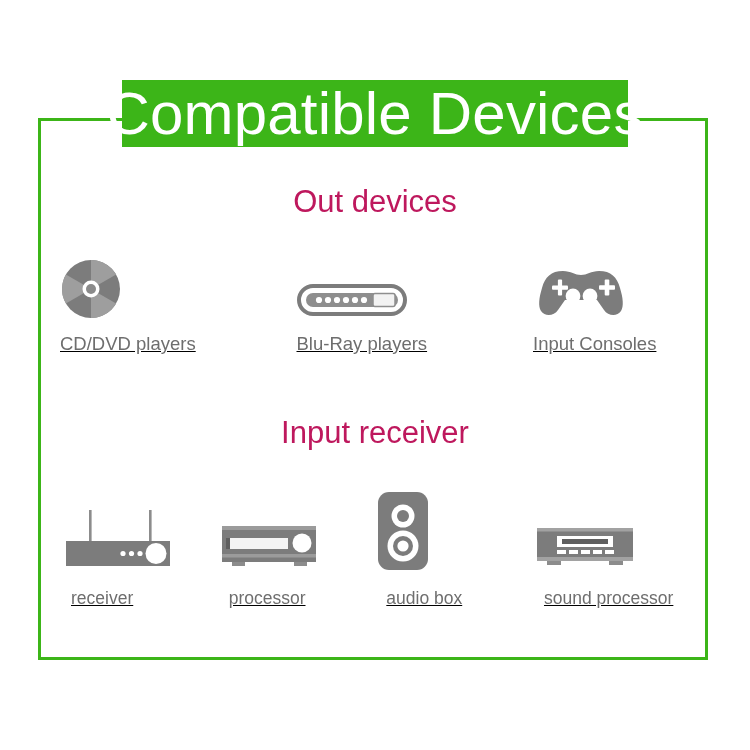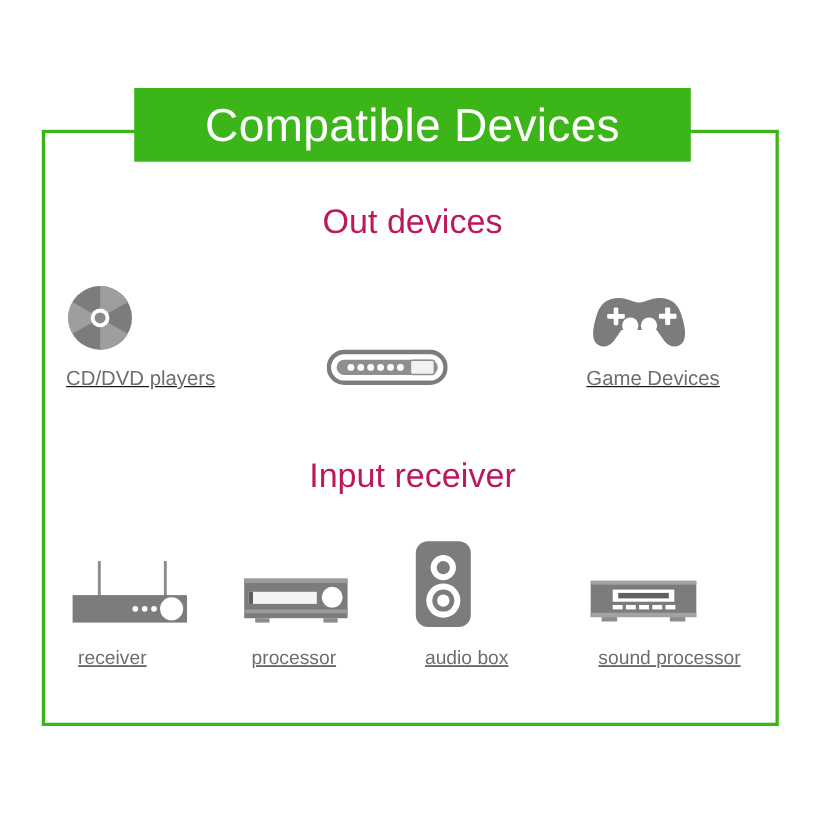--- a/index.html
+++ b/index.html
@@ -44,21 +44,21 @@
     width: 506px;
     height: 67px;
     background: #3cb518;
     display: flex;
     align-items: center;
     justify-content: center;
     z-index: 5;
   }
   .banner-title {
     color: #ffffff;
-    font-size: 42px;
+    font-size: 60px;
     line-height: 44px;
     letter-spacing: 0.2px;
     white-space: nowrap;
     font-weight: 400;
   }
 
   
   .section-heading {
     position: absolute;
     width: 750px;
@@ -147,36 +147,37 @@
           <rect x="9" y="13" width="92" height="14" rx="7" fill="#8e8e8e"></rect>
           <circle cx="22" cy="20" r="3.1" fill="#ffffff"></circle>
           <circle cx="31" cy="20" r="3.1" fill="#ffffff"></circle>
           <circle cx="40" cy="20" r="3.1" fill="#ffffff"></circle>
           <circle cx="49" cy="20" r="3.1" fill="#ffffff"></circle>
           <circle cx="58" cy="20" r="3.1" fill="#ffffff"></circle>
           <circle cx="67" cy="20" r="3.1" fill="#ffffff"></circle>
           <rect x="76" y="13.5" width="22" height="13" rx="2" fill="#f2f2f2" stroke="#8e8e8e" stroke-width="1.5"></rect>
         </svg>
       </div>
+      <div class="caption">Blu-Ray players</div>
     </div>
 
 
     <div class="device">
       <div class="art">
         <svg width="96" height="56" viewBox="0 0 96 56" aria-hidden="true">
           <path d="M30 7 C18 7 12 13 9 24 C6 34 5 42 8 47 C12 53 21 52 25 46 L32 36 L64 36 L71 46 C75 52 84 53 88 47 C91 42 90 34 87 24 C84 13 78 7 66 7 C58 7 54 11 48 11 C42 11 38 7 30 7 Z" fill="#7c7c7c"></path>
           <rect x="19" y="21.5" width="16" height="4.2" rx="1" fill="#ffffff"></rect>
           <rect x="24.9" y="15.6" width="4.2" height="16" rx="1" fill="#ffffff"></rect>
           <rect x="66" y="21.2" width="16" height="4.6" rx="1" fill="#ffffff"></rect>
           <rect x="71.7" y="15.5" width="4.6" height="16" rx="1" fill="#ffffff"></rect>
           <circle cx="40" cy="32" r="7.4" fill="#ffffff"></circle>
           <circle cx="57" cy="32" r="7.4" fill="#ffffff"></circle>
         </svg>
       </div>
-      <div class="caption">Game Devices</div>
+      <div class="caption">Input Consoles</div>
     </div>
 
   </div>
 
   <div class="section-heading" id="heading-input">Input receiver</div>
 
   <div class="device-row" id="row-input">
 
     <div class="device">
       <div class="art">

